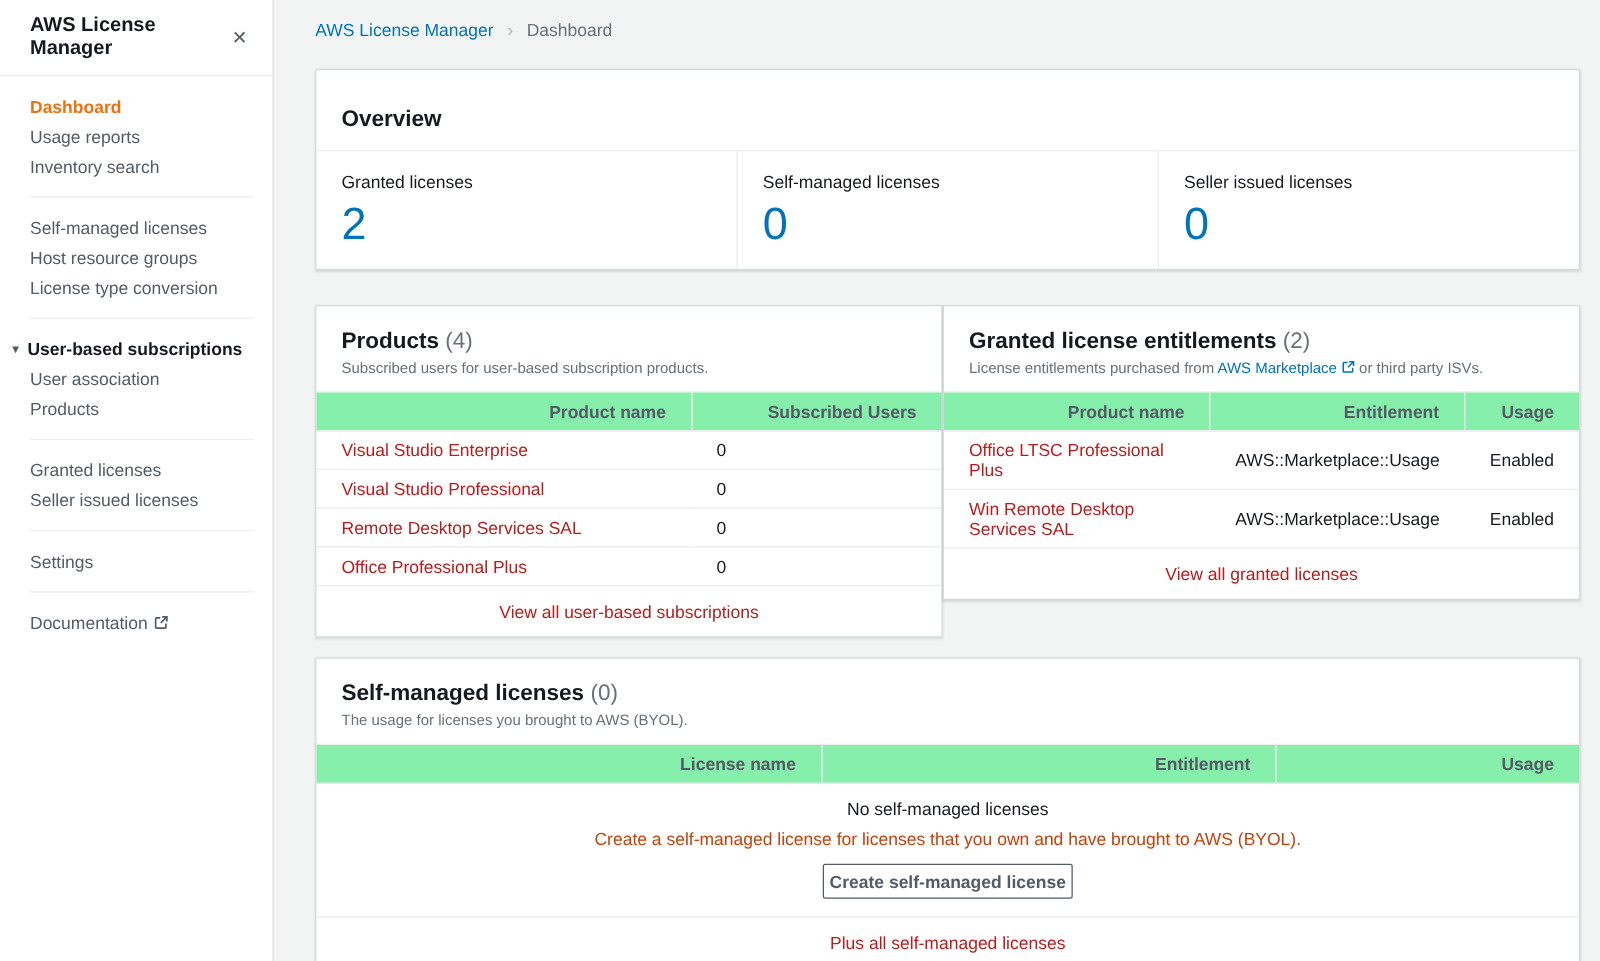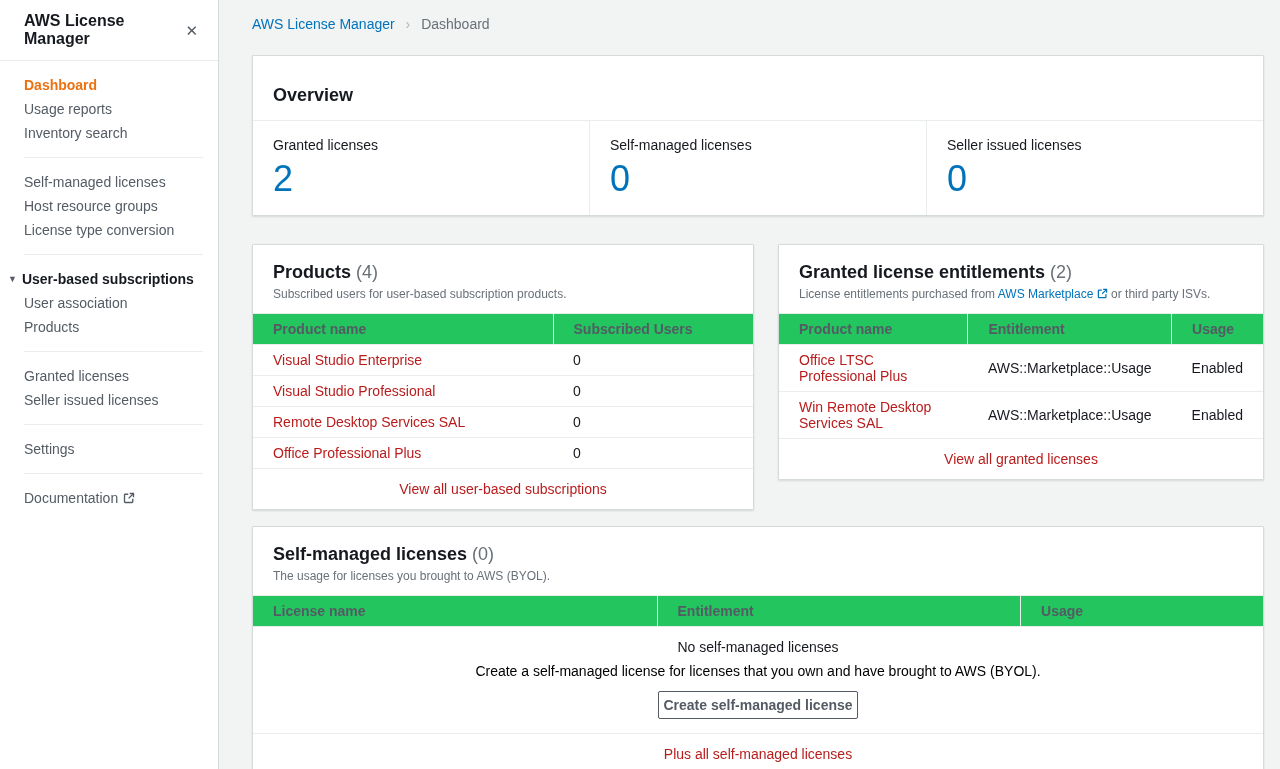--- a/index.html
+++ b/index.html
@@ -52,42 +52,42 @@
   
   .overview-header { padding: 28px 20px 14px; border-bottom: 1px solid #eaeded; }
   .overview-header h2 { margin: 0; font-size: 18px; line-height: 22px; font-weight: 700; }
   .stats { display: flex; }
   .stat { flex: 1; padding: 16px 20px; border-left: 1px solid #eaeded; }
   .stat:first-child { border-left: none; }
   .stat-label { font-size: 14px; color: #16191f; margin-bottom: 6px; }
   .stat-value { display: inline-block; font-size: 36px; line-height: 40px; color: #0073bb; text-decoration: none; cursor: pointer; }
 
   
-  .row2 { display: flex; gap: 24px; margin-top: 28px; align-items: flex-start; }
+  .row2 { display: flex; gap: 0; margin-top: 28px; align-items: flex-start; }
   .products-card { width: 502px; flex: none; }
   .entitlements-card { flex: 1; }
   .self-managed-card { margin-top: 16px; }
 
   
   table.tbl { width: 100%; border-collapse: collapse; }
   .tbl th {
-    text-align: left; font-size: 14px; font-weight: 700; color: #545b64;
-    padding: 7px 20px; border-bottom: 1px solid #eaeded; background: #22c55e;
+    text-align: right; font-size: 14px; font-weight: 700; color: #545b64;
+    padding: 7px 20px; border-bottom: 1px solid #eaeded; background: #86efac;
   }
   .tbl th + th { border-left: 1px solid #eaeded; }
   .tbl td { font-size: 14px; color: #16191f; padding: 7px 20px; border-bottom: 1px solid #eaeded; }
   .tbl tbody tr:last-child td { border-bottom: none; }
   .link { color: #b91c1c; text-decoration: none; cursor: pointer; }
 
   .card-footer { border-top: 1px solid #eaeded; padding: 12px; text-align: center; font-size: 14px; }
 
   
   .empty-state { padding: 12px 20px 14px; text-align: center; }
   .empty-title { font-size: 14px; font-weight: 400; color: #16191f; margin-bottom: 8px; }
-  .empty-desc { font-size: 14px; color: #000000; margin-bottom: 12px; }
+  .empty-desc { font-size: 14px; color: #c2410c; margin-bottom: 12px; }
   .btn-secondary {
     background: #fff; border: 1px solid #545b64; border-radius: 2px;
     padding: 5px 4px; font-size: 14px; font-weight: 700; color: #545b64;
     cursor: pointer; font-family: inherit;
   }
 </style>
 </head>
 <body>
 
 <div class="app">

